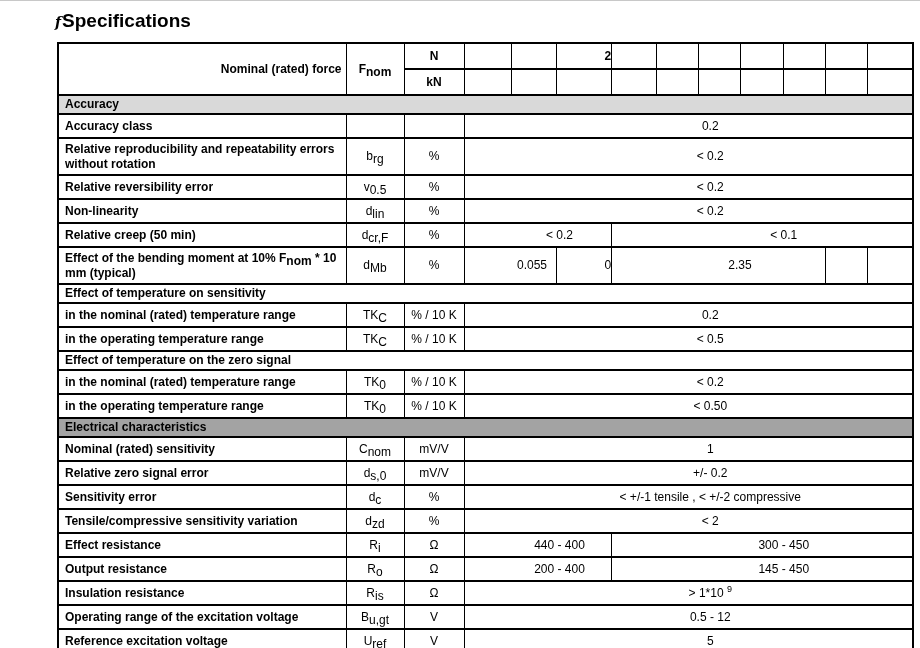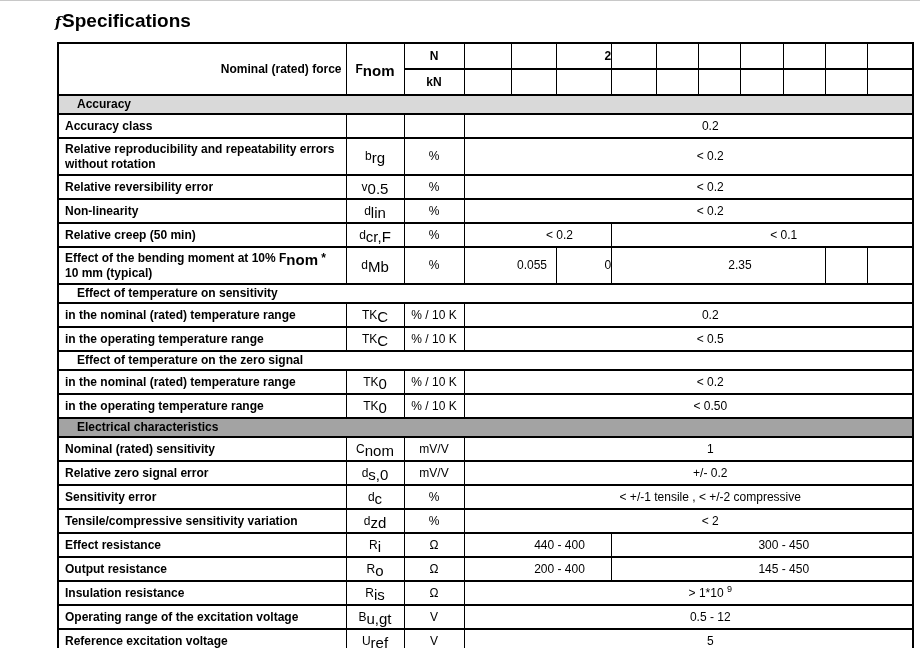--- a/index.html
+++ b/index.html
@@ -19,27 +19,27 @@
   }
   td{
     border-left:1px solid #000;border-right:1px solid #000;
     border-top:2px solid #000;border-bottom:2px solid #000;
     padding:1px 4px;vertical-align:middle;overflow:hidden;
     line-height:1.2;
   }
   td.param{text-align:left;font-weight:bold;padding-left:6px;}
   td.sym,td.unit{text-align:center;font-weight:normal;padding:1px 1px;}
   td.val{text-align:center;font-weight:normal;padding-left:48px;}
-  td.section-label{font-weight:bold;text-align:left;padding-left:18px;}
+  td.section-label{font-weight:bold;text-align:left;padding-left:6px;}
   tr.hr td{height:22px;font-weight:bold;text-align:center;}
   tr.hr td.param{text-align:right;}
   tr.r td{height:20px;}
   tr.d td{height:33px;}
   tr.sec td{height:15px;}
-  sub{font-size:15px;line-height:0;}
+  sub{font-size:12px;line-height:0;}
   sup{font-size:9px;line-height:0;}
 </style>
 </head>
 <body>
 
 <div class="top-edge"></div>
 
 <div class="title">
   <span class="title-prefix">f</span><span>Specifications</span>
 </div>

